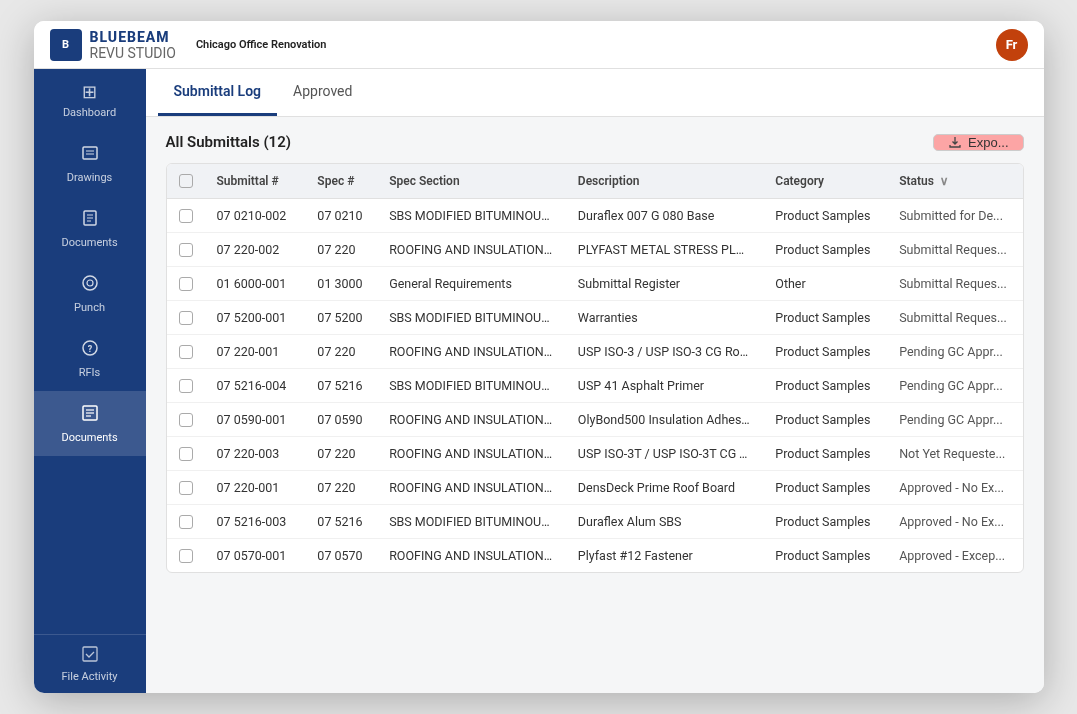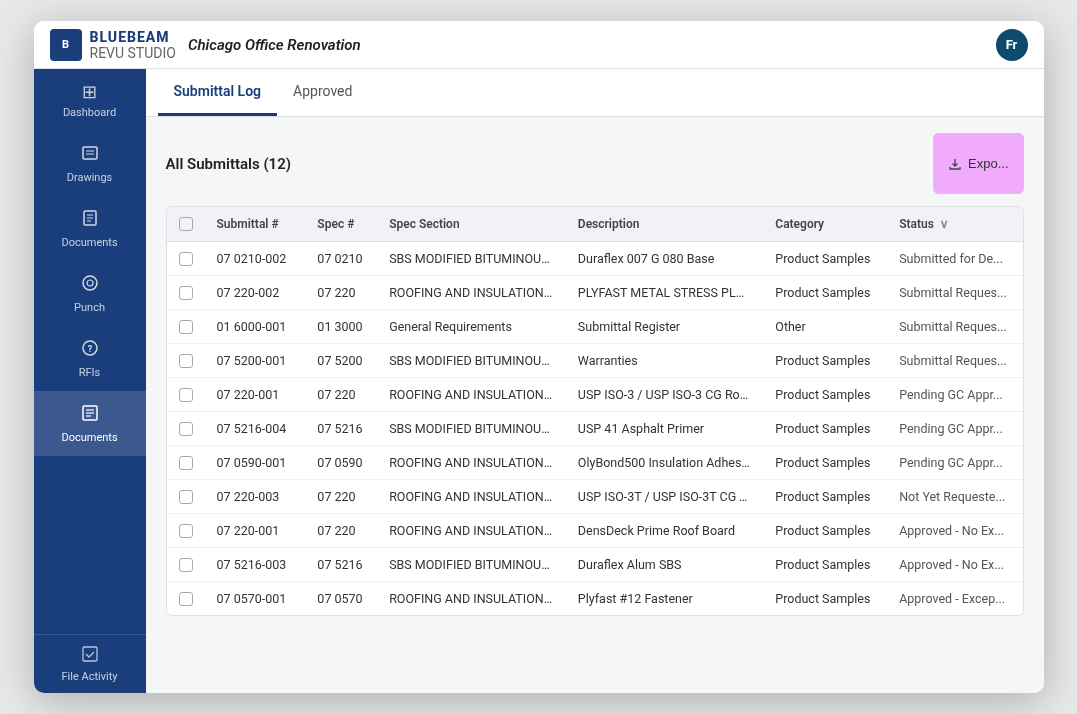--- a/index.html
+++ b/index.html
@@ -4,39 +4,39 @@
   <style>
     * { box-sizing: border-box; margin: 0; padding: 0; }
     body { font-family: -apple-system, BlinkMacSystemFont, 'Segoe UI', Roboto, sans-serif; background: #e8e8e8; display: flex; justify-content: center; align-items: center; min-height: 100vh; }
     .window { width: 1010px; height: 672px; background: #fff; border-radius: 10px; box-shadow: 0 8px 40px rgba(0,0,0,0.25); overflow: hidden; display: flex; flex-direction: column; }
     .titlebar { height: 48px; background: #fff; border-bottom: 1px solid #e0e0e0; display: flex; align-items: center; padding: 0 16px; gap: 12px; flex-shrink: 0; }
     .logo-area { display: flex; align-items: center; gap: 8px; }
     .logo-box { width: 32px; height: 32px; background: #1a3d7c; border-radius: 4px; display: flex; align-items: center; justify-content: center; color: white; font-weight: bold; font-size: 11px; }
     .logo-text { display: flex; flex-direction: column; }
     .logo-main { color: #1a3d7c; font-weight: 800; font-size: 14px; letter-spacing: 1px; }
     .logo-sub { color: #666; font-size: 14px; }
-    .project-title { font-size: 15px; font-weight: 600; color: #222; margin-left: 0; font-style: italic; }
-    .avatar-btn { margin-left: auto; width: 32px; height: 32px; background: #0c4a6e; border-radius: 50%; display: flex; align-items: center; justify-content: center; color: white; font-weight: bold; font-size: 13px; cursor: pointer; }
+    .project-title { font-size: 11px; font-weight: 600; color: #222; margin-left: 8px; }
+    .avatar-btn { margin-left: auto; width: 32px; height: 32px; background: #c2410c; border-radius: 50%; display: flex; align-items: center; justify-content: center; color: white; font-weight: bold; font-size: 13px; cursor: pointer; }
     .main-layout { display: flex; flex: 1; overflow: hidden; }
     .sidebar { width: 112px; background: #1a3d7c; display: flex; flex-direction: column; flex-shrink: 0; }
     .sidebar-item { display: flex; flex-direction: column; align-items: center; padding: 12px 8px; gap: 4px; cursor: pointer; color: rgba(255,255,255,0.75); font-size: 11px; transition: background 0.15s; }
     .sidebar-item.active { background: rgba(255,255,255,0.15); color: #fff; }
     .sidebar-icon { font-size: 18px; }
     .sidebar-label { text-align: center; }
     .sidebar-bottom { margin-top: auto; border-top: 1px solid rgba(255,255,255,0.15); }
     .sidebar-bottom-item { display: flex; flex-direction: column; align-items: center; padding: 10px 8px; gap: 4px; cursor: pointer; color: rgba(255,255,255,0.75); font-size: 11px; }
     .content { flex: 1; display: flex; flex-direction: column; overflow: hidden; background: #f5f6f7; }
     .content-header { background: #fff; padding: 0 12px; border-bottom: 1px solid #e0e0e0; flex-shrink: 0; }
     .tabs { display: flex; gap: 0; }
     .tab { padding: 14px 16px; font-size: 14px; cursor: pointer; color: #555; border-bottom: 3px solid transparent; }
     .tab.active { color: #1a3d7c; border-bottom: 3px solid #1a3d7c; font-weight: 600; }
     .content-body { flex: 1; overflow: auto; padding: 16px 20px; }
     .section-header { display: flex; align-items: center; justify-content: space-between; margin-bottom: 12px; }
     .section-title { font-size: 15px; font-weight: 600; color: #222; }
-    .export-btn { display: flex; align-items: center; gap: 6px; padding: 22px 14px; background: #f0abfc; border: 1px solid #ccc; border-radius: 5px; font-size: 13px; cursor: pointer; color: #333; }
+    .export-btn { display: flex; align-items: center; gap: 6px; padding: 0 14px; background: #fca5a5; border: 1px solid #ccc; border-radius: 5px; font-size: 13px; cursor: pointer; color: #333; }
     .table-wrap { background: #fff; border-radius: 6px; border: 1px solid #e0e0e0; overflow: hidden; }
     table { width: 100%; border-collapse: collapse; }
     thead tr { background: #f0f2f5; }
     th { padding: 10px 12px; text-align: left; font-size: 12px; font-weight: 600; color: #444; border-bottom: 1px solid #e0e0e0; white-space: nowrap; }
     td { padding: 9px 12px; font-size: 12.5px; color: #333; border-bottom: 1px solid #f0f0f0; white-space: nowrap; overflow: hidden; text-overflow: ellipsis; max-width: 180px; }
     tr:last-child td { border-bottom: none; }
     .checkbox-col { width: 36px; }
     .checkbox { width: 14px; height: 14px; border: 1.5px solid #aaa; border-radius: 3px; cursor: pointer; }
     .status-col { color: #555; }
     .col-submittal { width: 110px; }

